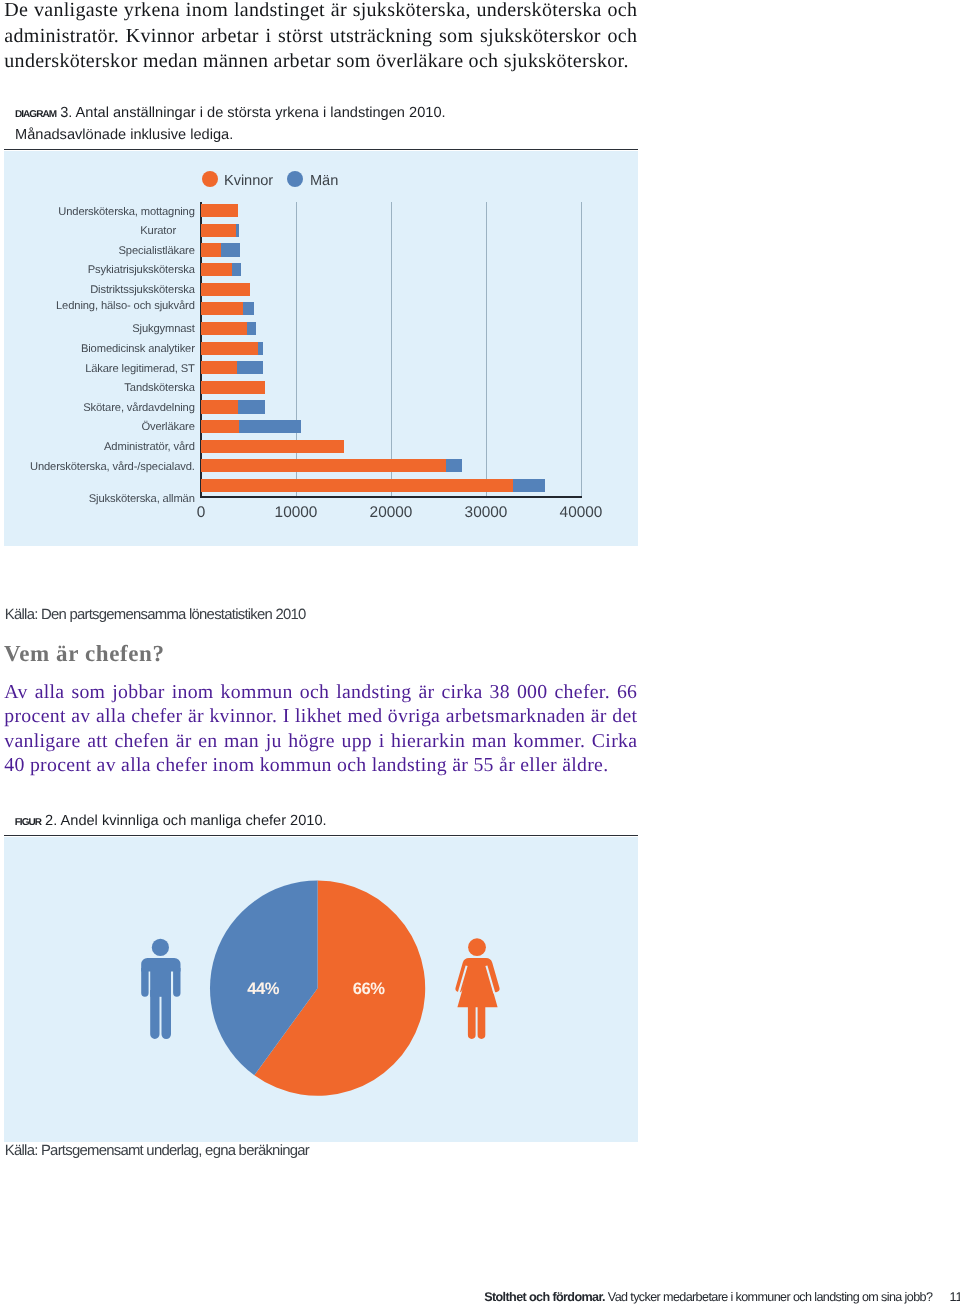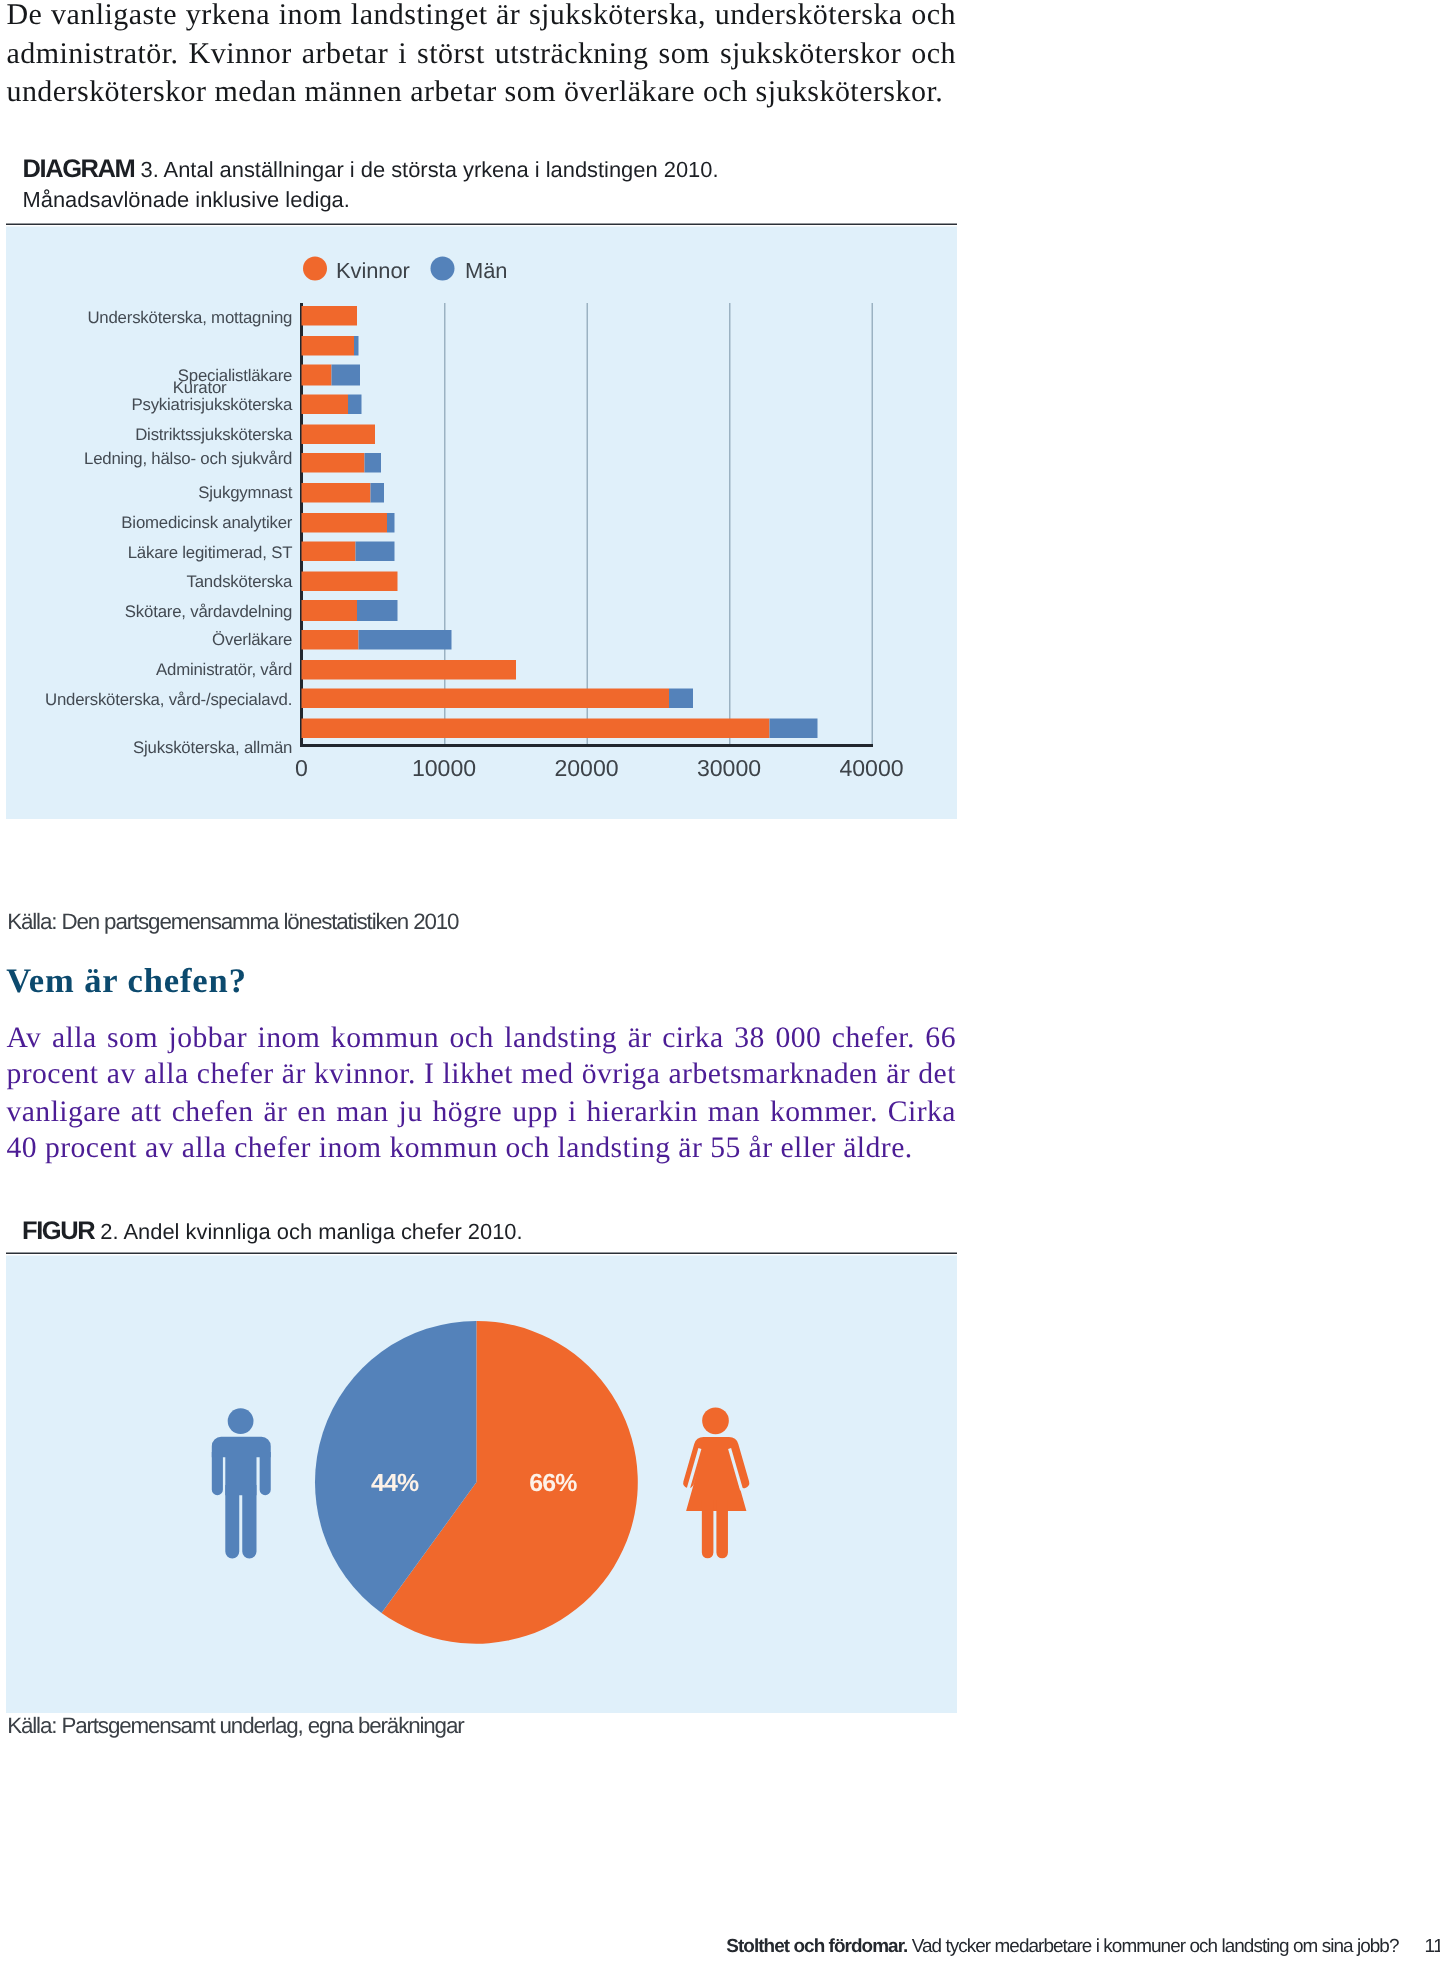--- a/index.html
+++ b/index.html
@@ -15,21 +15,21 @@
     font-size:20px; line-height:25.5px;
     text-align:justify; text-justify:inter-word;
     letter-spacing:0.3px; color:#16181b;
   }
   
   .caption{
     font-family:"Liberation Sans",sans-serif;
     font-size:14.6px; line-height:20.4px; color:#1c1f24;
     letter-spacing:0px;
   }
-  .caption .lbl{font-size:17px; font-weight:700; letter-spacing:-0.95px;}
+  .caption .lbl{font-size:10px; font-weight:700; letter-spacing:-0.95px;}
   .source{
     font-family:"Liberation Sans",sans-serif;
     font-size:14.9px; color:#3b4046; letter-spacing:-0.75px;
   }
   .rule{background:#23282f;}
 
   
   .panel{background:#e0f0fa;}
 
   
@@ -40,21 +40,21 @@
     font-size:11.2px;color:#434a52;text-align:right;white-space:nowrap;
     letter-spacing:-0.13px;
   }
   .tick-label{font-size:15.4px;color:#3d4349;text-align:center;letter-spacing:0px;}
   .gridline{background:#9bb2c2;width:1px;}
   .axisline{background:#22272e;}
   .bar-seg{position:absolute;top:0;bottom:0;}
 
   
   #chefen-heading{
-    left:4.1px; top:641.5px; font-size:23px; font-weight:700; color:#0c4a6e;
+    left:4.1px; top:641.5px; font-size:23px; font-weight:700; color:#737373;
     letter-spacing:0.6px; line-height:23px;
   }
   #chefen-paragraph{
     left:4.3px; top:679.5px; width:633px;
     font-size:19.8px; line-height:24.6px; letter-spacing:0.3px;
     text-align:justify; color:#4c1d95;
   }
 
   
   .pie-label{
@@ -156,21 +156,21 @@
         <div class="bar-seg" style="left: 0px; width: 244.91px; background: rgb(240, 104, 44);"></div>
         <div class="bar-seg" style="left: 244.91px; width: 15.87px; background: rgb(84, 130, 186);"></div>
       </div>
       <div class="abs" style="left: 201px; top: 478.88px; height: 13.2px; width: 380px;">
         <div class="bar-seg" style="left: 0px; width: 311.88px; background: rgb(240, 104, 44);"></div>
         <div class="bar-seg" style="left: 311.88px; width: 31.82px; background: rgb(84, 130, 186);"></div>
       </div>
     </div>
   <div class="abs" id="cat-labels" style="left:0;top:0;width:960px;height:1307px;">
       <div class="abs cat-label" style="right: 765.2px; top: 203.6px; line-height: 16px;">Undersköterska, mottagning</div>
-      <div class="abs cat-label" style="right: 809px; top: 223.22px; line-height: 16px; margin-top: 28px;">Kurator</div>
+      <div class="abs cat-label" style="right: 784px; top: 223.22px; line-height: 16px;">Kurator</div>
       <div class="abs cat-label" style="right: 765.2px; top: 242.84px; line-height: 16px;">Specialistläkare</div>
       <div class="abs cat-label" style="right: 765.2px; top: 262.46px; line-height: 16px;">Psykiatrisjuksköterska</div>
       <div class="abs cat-label" style="right: 765.2px; top: 282.08px; line-height: 16px;">Distriktssjuksköterska</div>
       <div class="abs cat-label" style="right: 765.2px; top: 298px; line-height: 16px; text-align: right;">Ledning, hälso- och sjukvård</div>
       <div class="abs cat-label" style="right: 765.2px; top: 321.32px; line-height: 16px;">Sjukgymnast</div>
       <div class="abs cat-label" style="right: 765.2px; top: 340.94px; line-height: 16px;">Biomedicinsk analytiker</div>
       <div class="abs cat-label" style="right: 765.2px; top: 360.56px; line-height: 16px;">Läkare legitimerad, ST</div>
       <div class="abs cat-label" style="right: 765.2px; top: 380.18px; line-height: 16px;">Tandsköterska</div>
       <div class="abs cat-label" style="right: 765.2px; top: 399.8px; line-height: 16px;">Skötare, vårdavdelning</div>
       <div class="abs cat-label" style="right: 765.2px; top: 419.42px; line-height: 16px;">Överläkare</div>

